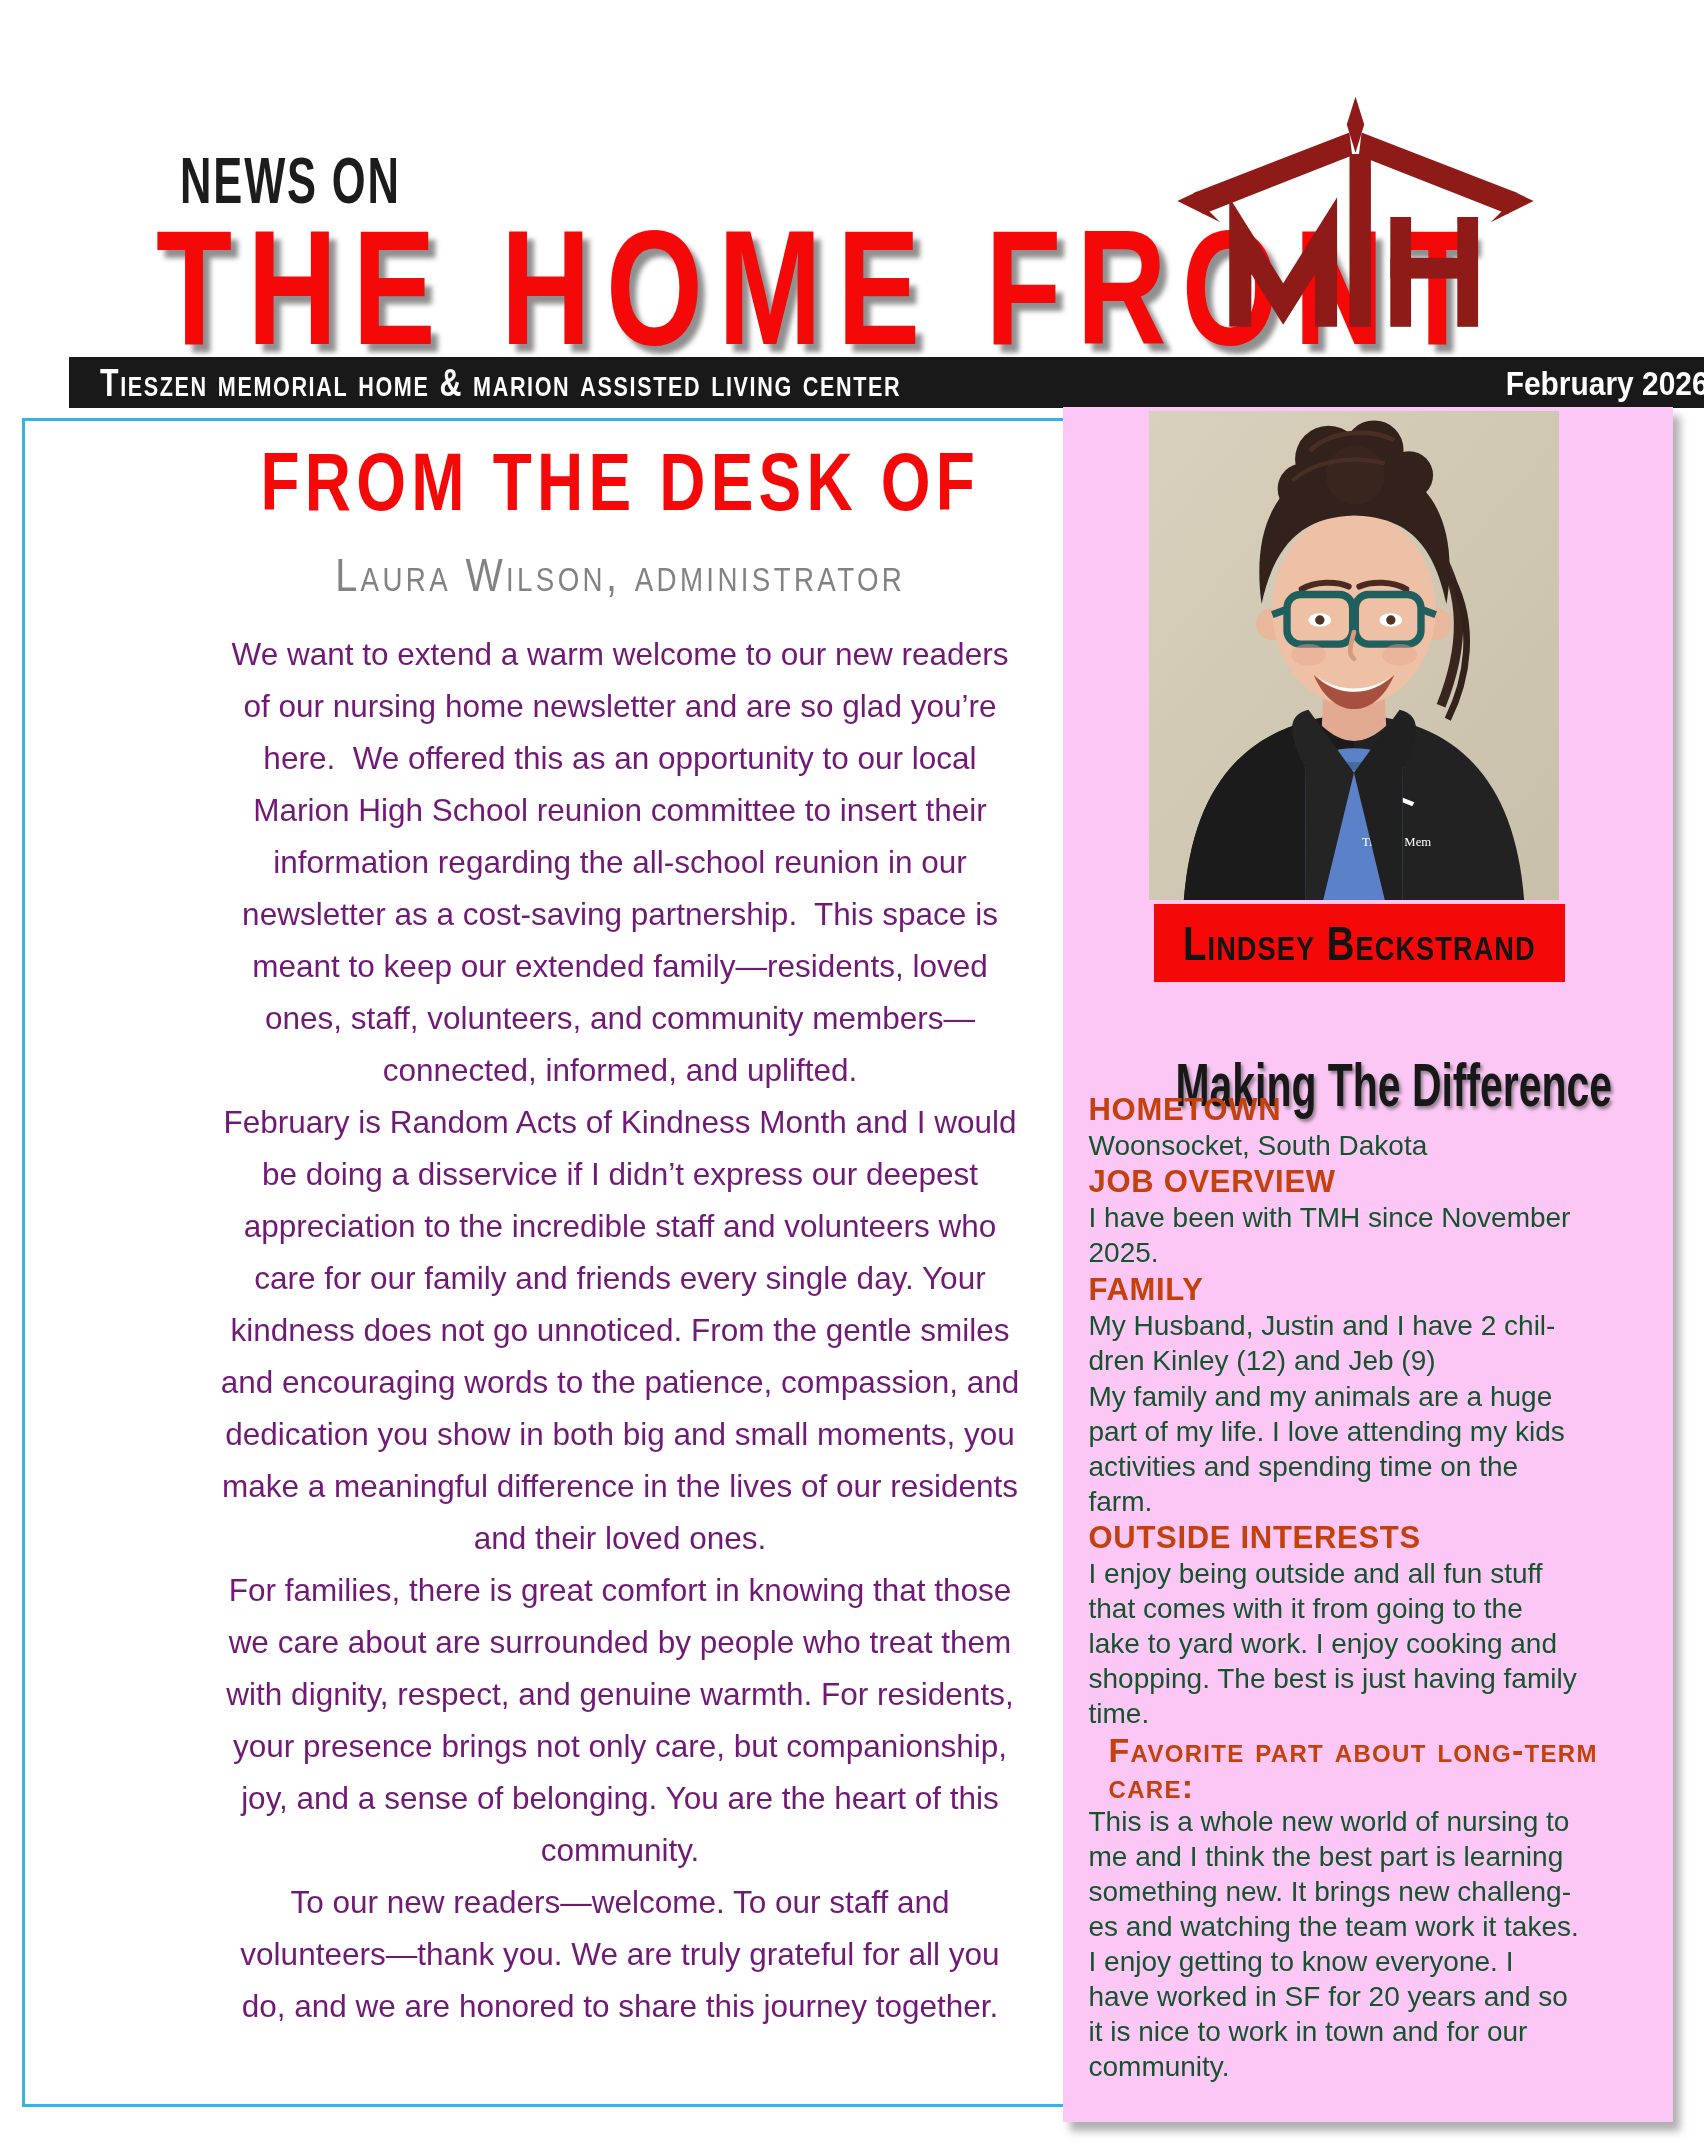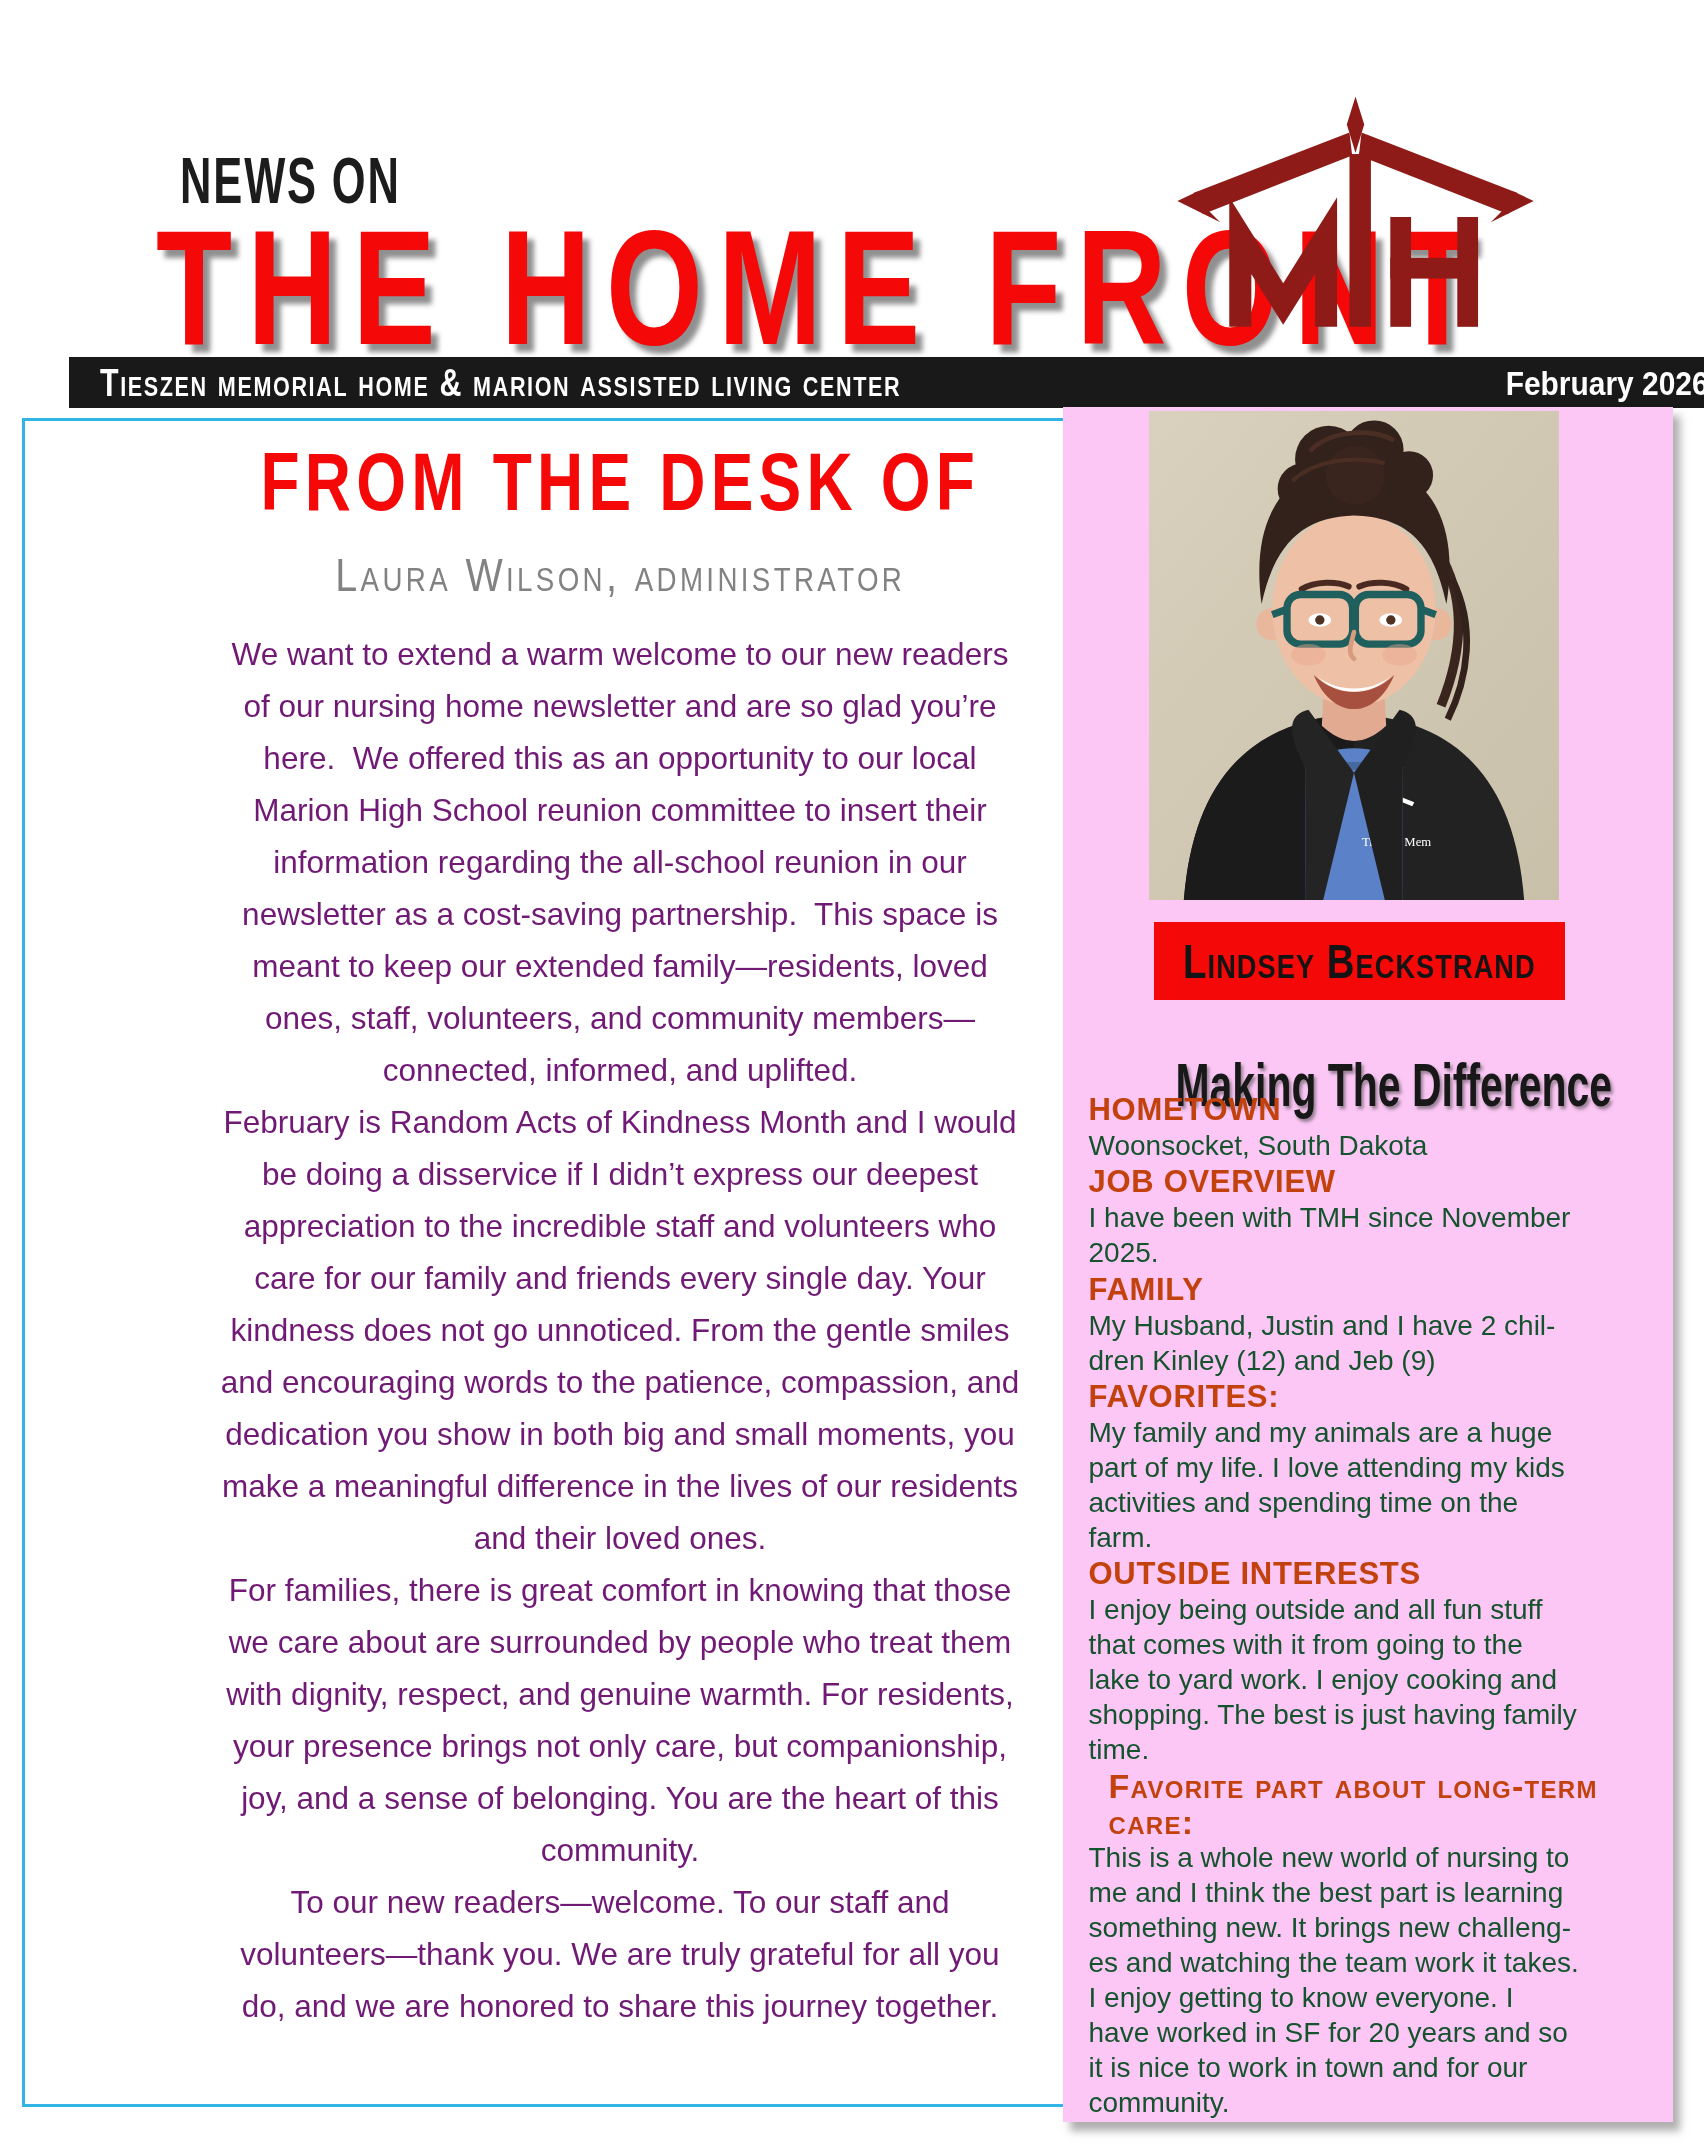--- a/index.html
+++ b/index.html
@@ -30,21 +30,21 @@
   .byline{margin-top:28px;text-align:center;line-height:1;}
   .byline > span{display:inline-block;font-variant:small-caps;font-weight:400;color:#828282;
                font-size:47px;letter-spacing:4px;white-space:nowrap;transform:scaleX(0.84);transform-origin:center;}
   .article-body{margin-top:29.5px;padding:0 9.4px;text-align:center;}
   .para{font-size:31.5px;line-height:52px;white-space:pre-wrap;color:#701a75;}
 
   
   .profile-box{position:absolute;left:1063px;top:407px;width:610px;height:1715px;background:#fcc7f5;
                box-shadow:6.7px 9.4px 8px rgba(110,110,110,0.55);}
   .photo{position:absolute;left:86px;top:4px;width:410px;height:489px;}
-  .name-box{position:absolute;left:91px;top:515px;width:411px;height:78px;background:#f50808;
+  .name-box{position:absolute;left:91px;top:497px;width:411px;height:78px;background:#f50808;
             display:flex;align-items:center;justify-content:center;}
   .name-box > span{display:inline-block;font-variant:small-caps;font-weight:700;color:#141414;
             font-size:48px;letter-spacing:1.3px;white-space:nowrap;transform:scaleX(0.80);transform-origin:center;}
   .headline{position:absolute;left:0;top:611px;width:100%;text-align:right;line-height:1;margin-top:36px;}
   .headline > span{display:inline-block;font-size:62px;font-weight:700;color:#181818;white-space:nowrap;
             transform:scaleX(0.66);transform-origin:center;
             text-shadow:3.4px 3.4px 4px rgba(70,70,70,0.55);}
   .psec-wrap{position:absolute;left:25.5px;top:685px;width:560px;}
   .psec-label{font-size:31px;font-weight:700;line-height:36px;color:#c2410c;letter-spacing:0.7px;white-space:pre-wrap;}
   .psec-label.smallcaps{font-variant:small-caps;font-size:34px;letter-spacing:1.3px;margin-left:20px;}
@@ -215,21 +215,20 @@
           <div class="psec-label">JOB OVERVIEW</div>
           <div class="psec-text">I have been with TMH since November
 2025.</div>
         </div>
         <div class="psec">
           <div class="psec-label">FAMILY</div>
           <div class="psec-text">My Husband, Justin and I have 2 chil-
 dren Kinley (12) and Jeb (9)</div>
         </div>
         <div class="psec">
-          <div class="psec-label">FAVORITES:</div>
           <div class="psec-text">My family and my animals are a huge
 part of my life. I love attending my kids
 activities and spending time on the
 farm.</div>
         </div>
         <div class="psec">
           <div class="psec-label">OUTSIDE INTERESTS</div>
           <div class="psec-text">I enjoy being outside and all fun stuff
 that comes with it from going to the
 lake to yard work. I enjoy cooking and

